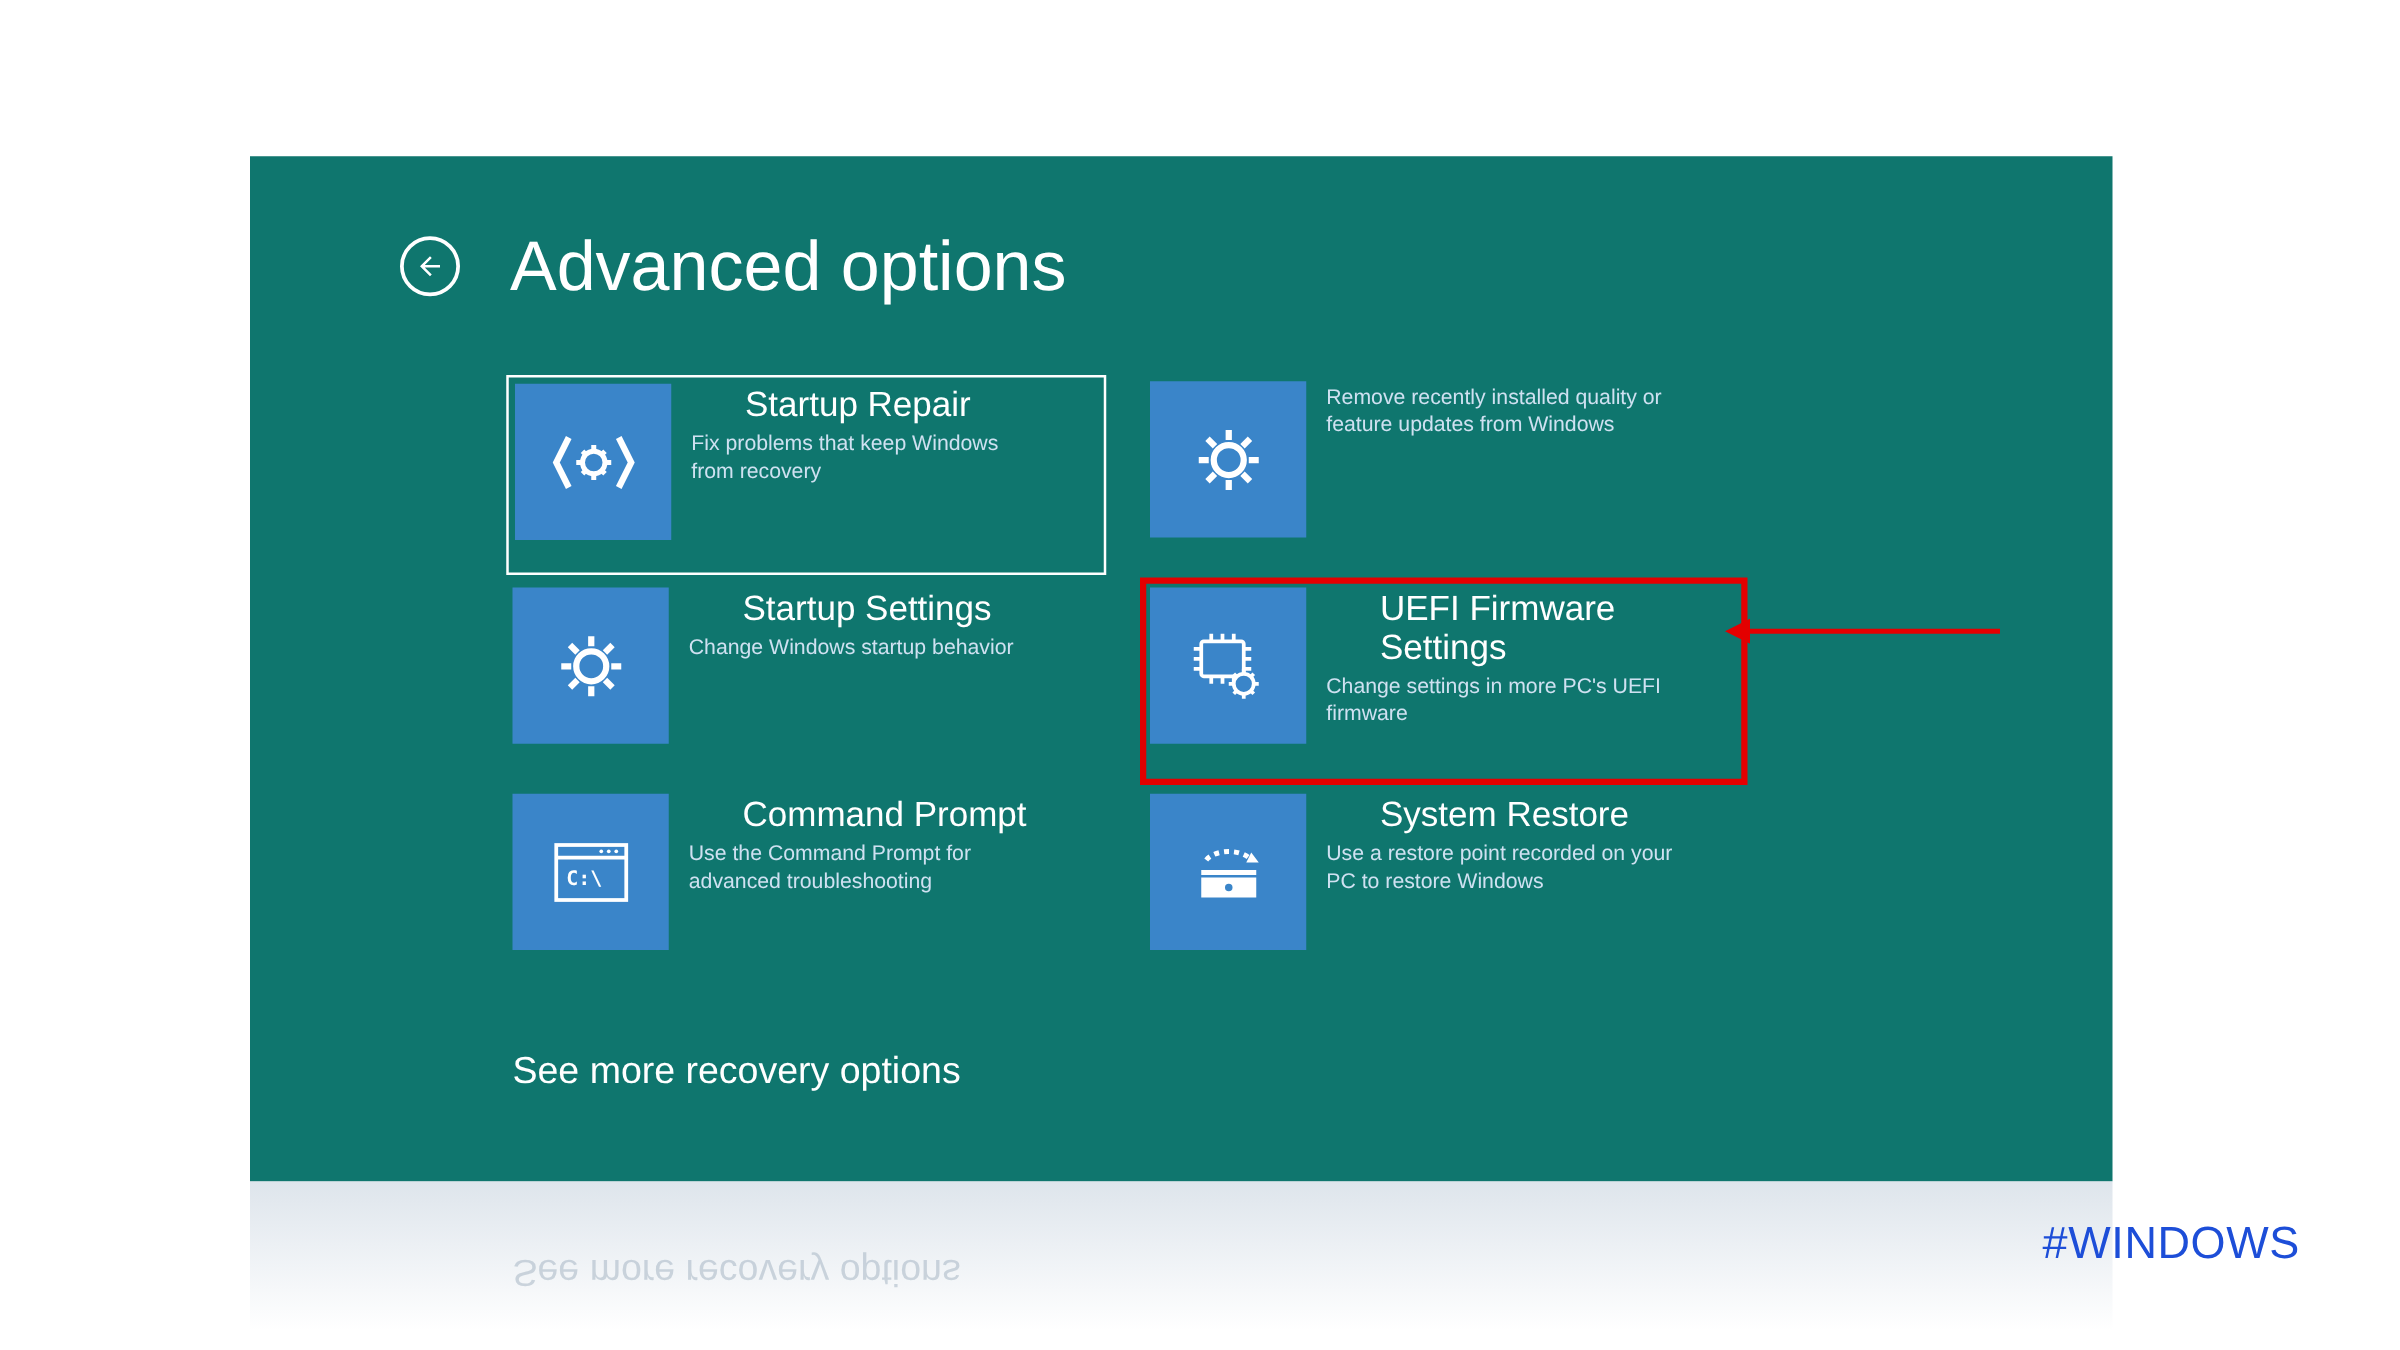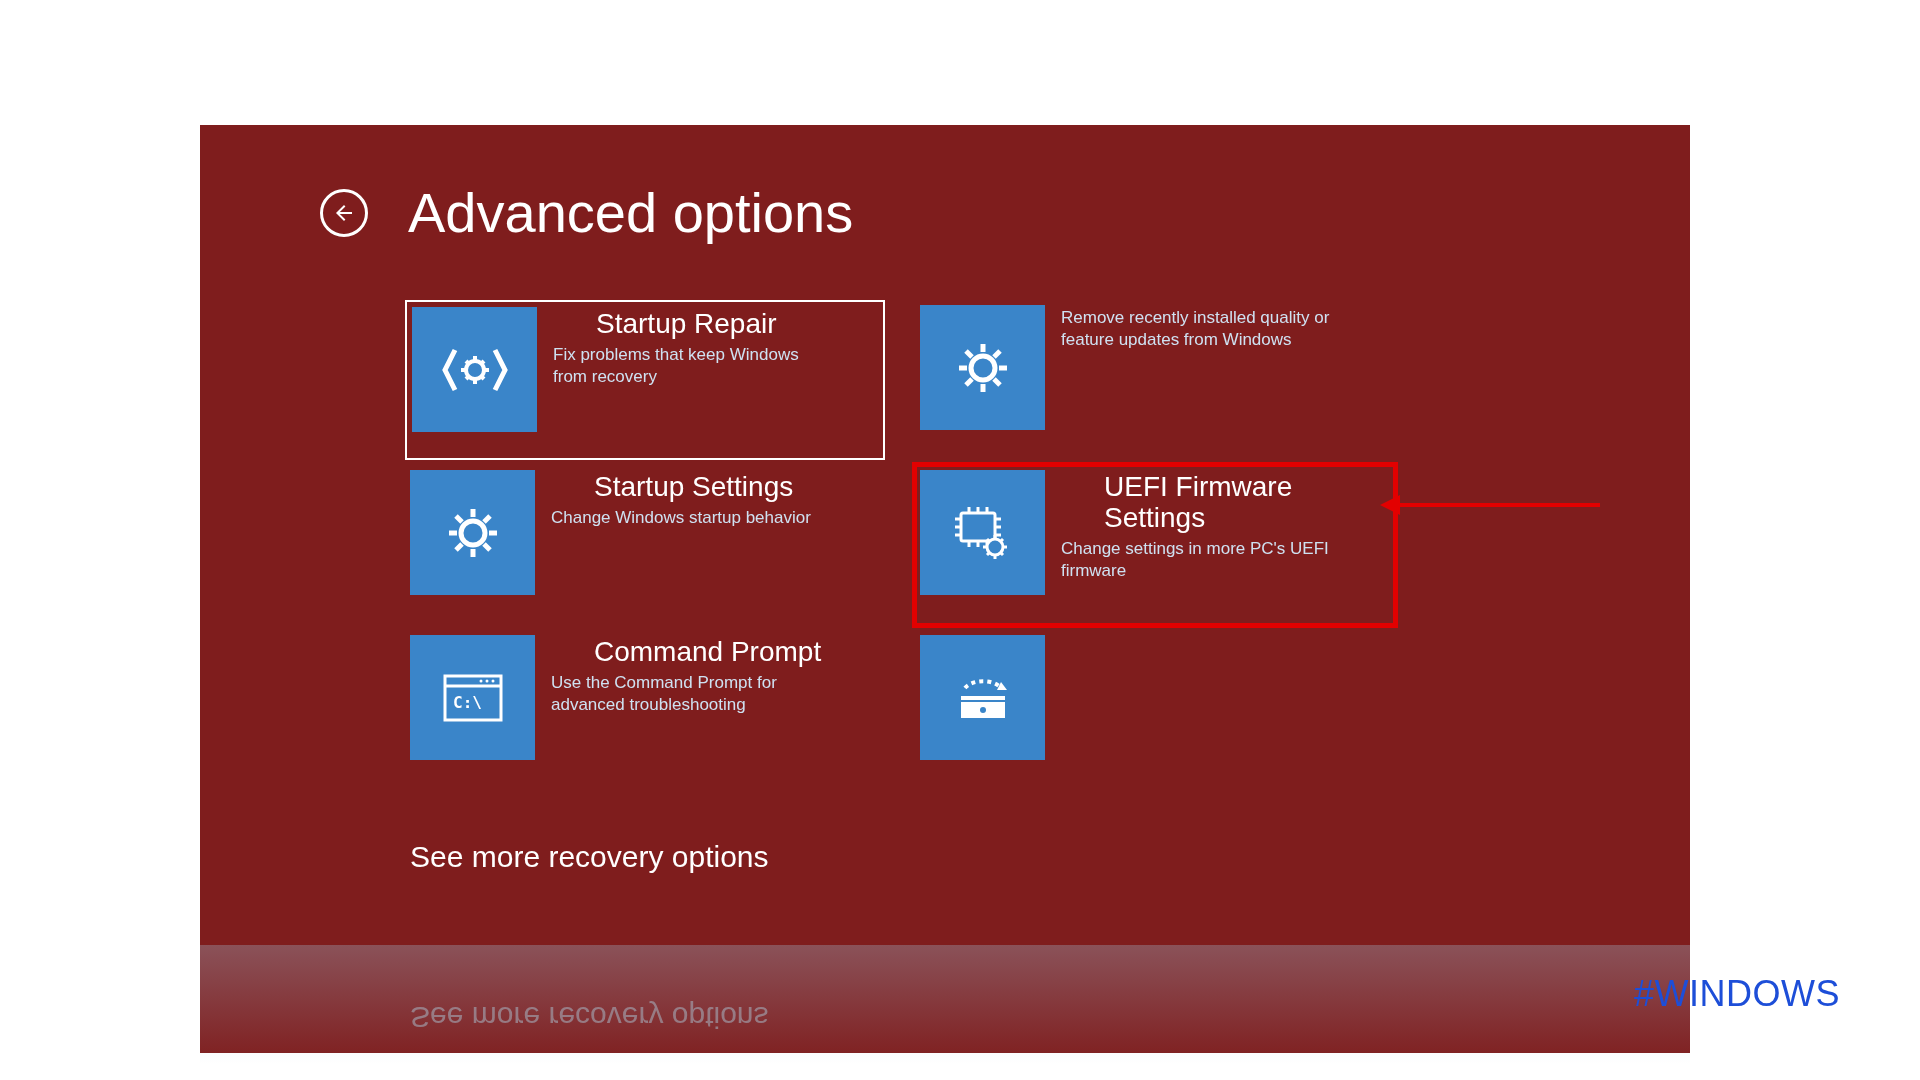--- a/index.html
+++ b/index.html
@@ -9,22 +9,22 @@
     background: #ffffff;
     font-family: "Segoe UI", Arial, sans-serif;
     position: relative;
     overflow: hidden;
   }
   .screen {
     position: absolute;
     left: 200px;
     top: 125px;
     width: 1490px;
-    height: 928px;
-    background: #7f1d1d;
+    height: 820px;
+    background: #0f766e;
   }
   .header {
     position: absolute;
     left: 120px;
     top: 55px;
     display: flex;
     align-items: center;
     gap: 40px;
   }
   .back-btn {
@@ -296,20 +296,24 @@
     <div class="tile">
       <div class="tile-icon">
         <svg width="64" height="60" viewBox="0 0 64 60">
           <path d="M14 20 A 20 12 0 0 1 50 20" stroke="#fff" stroke-width="4" fill="none" stroke-dasharray="4 4"></path>
           <polygon points="50,14 56,22 46,22" fill="#fff"></polygon>
           <rect x="10" y="34" width="44" height="16" fill="#fff"></rect>
           <rect x="10" y="28" width="44" height="4" fill="#fff"></rect>
           <circle cx="32" cy="42" r="3" fill="#3a85c9"></circle>
         </svg>
       </div>
+      <div class="tile-text">
+        <div class="tile-title">System Restore</div>
+        <div class="tile-desc">Use a restore point recorded on your PC to restore Windows</div>
+      </div>
     </div>
 
   </div>
 
   <div class="more-link">See more recovery options</div>
 
   <div class="arrow-annot">
     <div class="head"></div>
     <div class="line"></div>
   </div>

